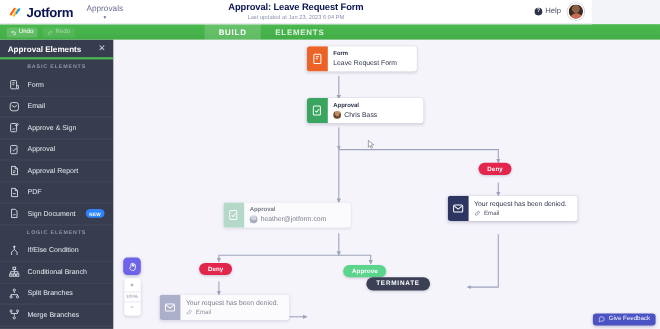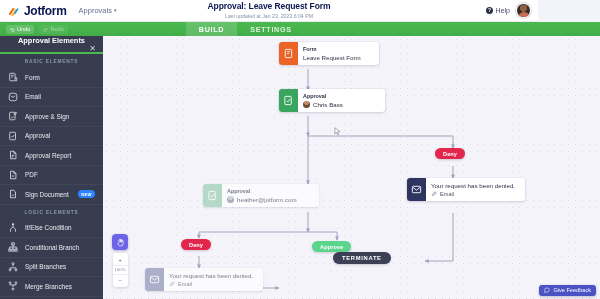--- a/index.html
+++ b/index.html
@@ -16,21 +16,21 @@
     position: absolute; top: 0; left: 0; width: 538px; height: 22px;
     background: #fff; border-bottom: 1px solid #e8e8ef;
     display: flex; align-items: center;
     z-index: 40;
   }
   .brand { display: flex; align-items: center; gap: 4px; padding-left: 7px; }
   .brand-mark { width: 13px; height: 13px; position: relative; }
   .brand-text { font-size: 12px; font-weight: bold; color: #0a1551; letter-spacing: -0.3px; }
   .approvals-menu {
     margin-left: 12px; font-size: 7.5px; color: #6a6f94;
-    display: flex; align-items: center; gap: 2px; cursor: pointer;
+    display: flex; align-items: center; gap: 2px; cursor: pointer; flex-direction: column;
   }
   .caret-s { font-size: 5px; line-height: 1; }
   .title-wrap {
     position: absolute; left: 0; right: 0; top: 1px;
     text-align: center; pointer-events: none;
   }
   .doc-title { font-size: 8.5px; font-weight: bold; color: #0a1551; letter-spacing: -0.1px; }
   .doc-sub { font-size: 5.2px; color: #8b90ab; margin-top: 1.5px; }
   .top-right {
     margin-left: auto; display: flex; align-items: center; gap: 6px; padding-right: 7px;
@@ -73,21 +73,20 @@
   .tab.active { color: #ffffff; background: rgba(255,255,255,0.16); }
 
   
   .panel {
     position: absolute; top: 36px; left: 0; width: 103px; height: 263px;
     background: #373d4e; z-index: 30; overflow: hidden;
   }
   .panel-head {
     height: 18px; display: flex; align-items: center; padding: 0 7px;
     border-bottom: 2px solid #4ab94f;
-    flex-direction: column;
   }
   .panel-title { font-size: 7.4px; font-weight: bold; color: #ffffff; }
   .panel-close { margin-left: auto; font-size: 8px; color: #cfd2dd; cursor: pointer; line-height: 1; }
   .group-label {
     font-size: 4.8px; font-weight: bold; letter-spacing: 0.8px;
     color: #9198ab; text-align: center; padding: 5px 0 4px;
   }
   .nav-item {
     display: flex; align-items: center; gap: 7px;
     height: 19.5px; padding: 0 8px; cursor: pointer;
@@ -236,21 +235,21 @@
       <div class="ur-btn disabled">
         <svg width="5" height="5" viewBox="0 0 24 24" fill="none" stroke="currentColor" stroke-width="3">
           <path d="M20 10H10a6 6 0 100 12h5"></path>
             <path d="M16 5l5 5-5 5"></path>
         </svg>
         <span>Redo</span>
       </div>
     </div>
     <div class="tabs">
       <div class="tab active">BUILD</div>
-      <div class="tab">SETTINGS</div>
+      <div class="tab">ELEMENTS</div>
     </div>
   </div>
 
   <div class="panel">
     <div class="panel-head">
       <span class="panel-title">Approval Elements</span>
       <span class="panel-close">✕</span>
     </div>
 
     <div class="group-label">BASIC ELEMENTS</div>

